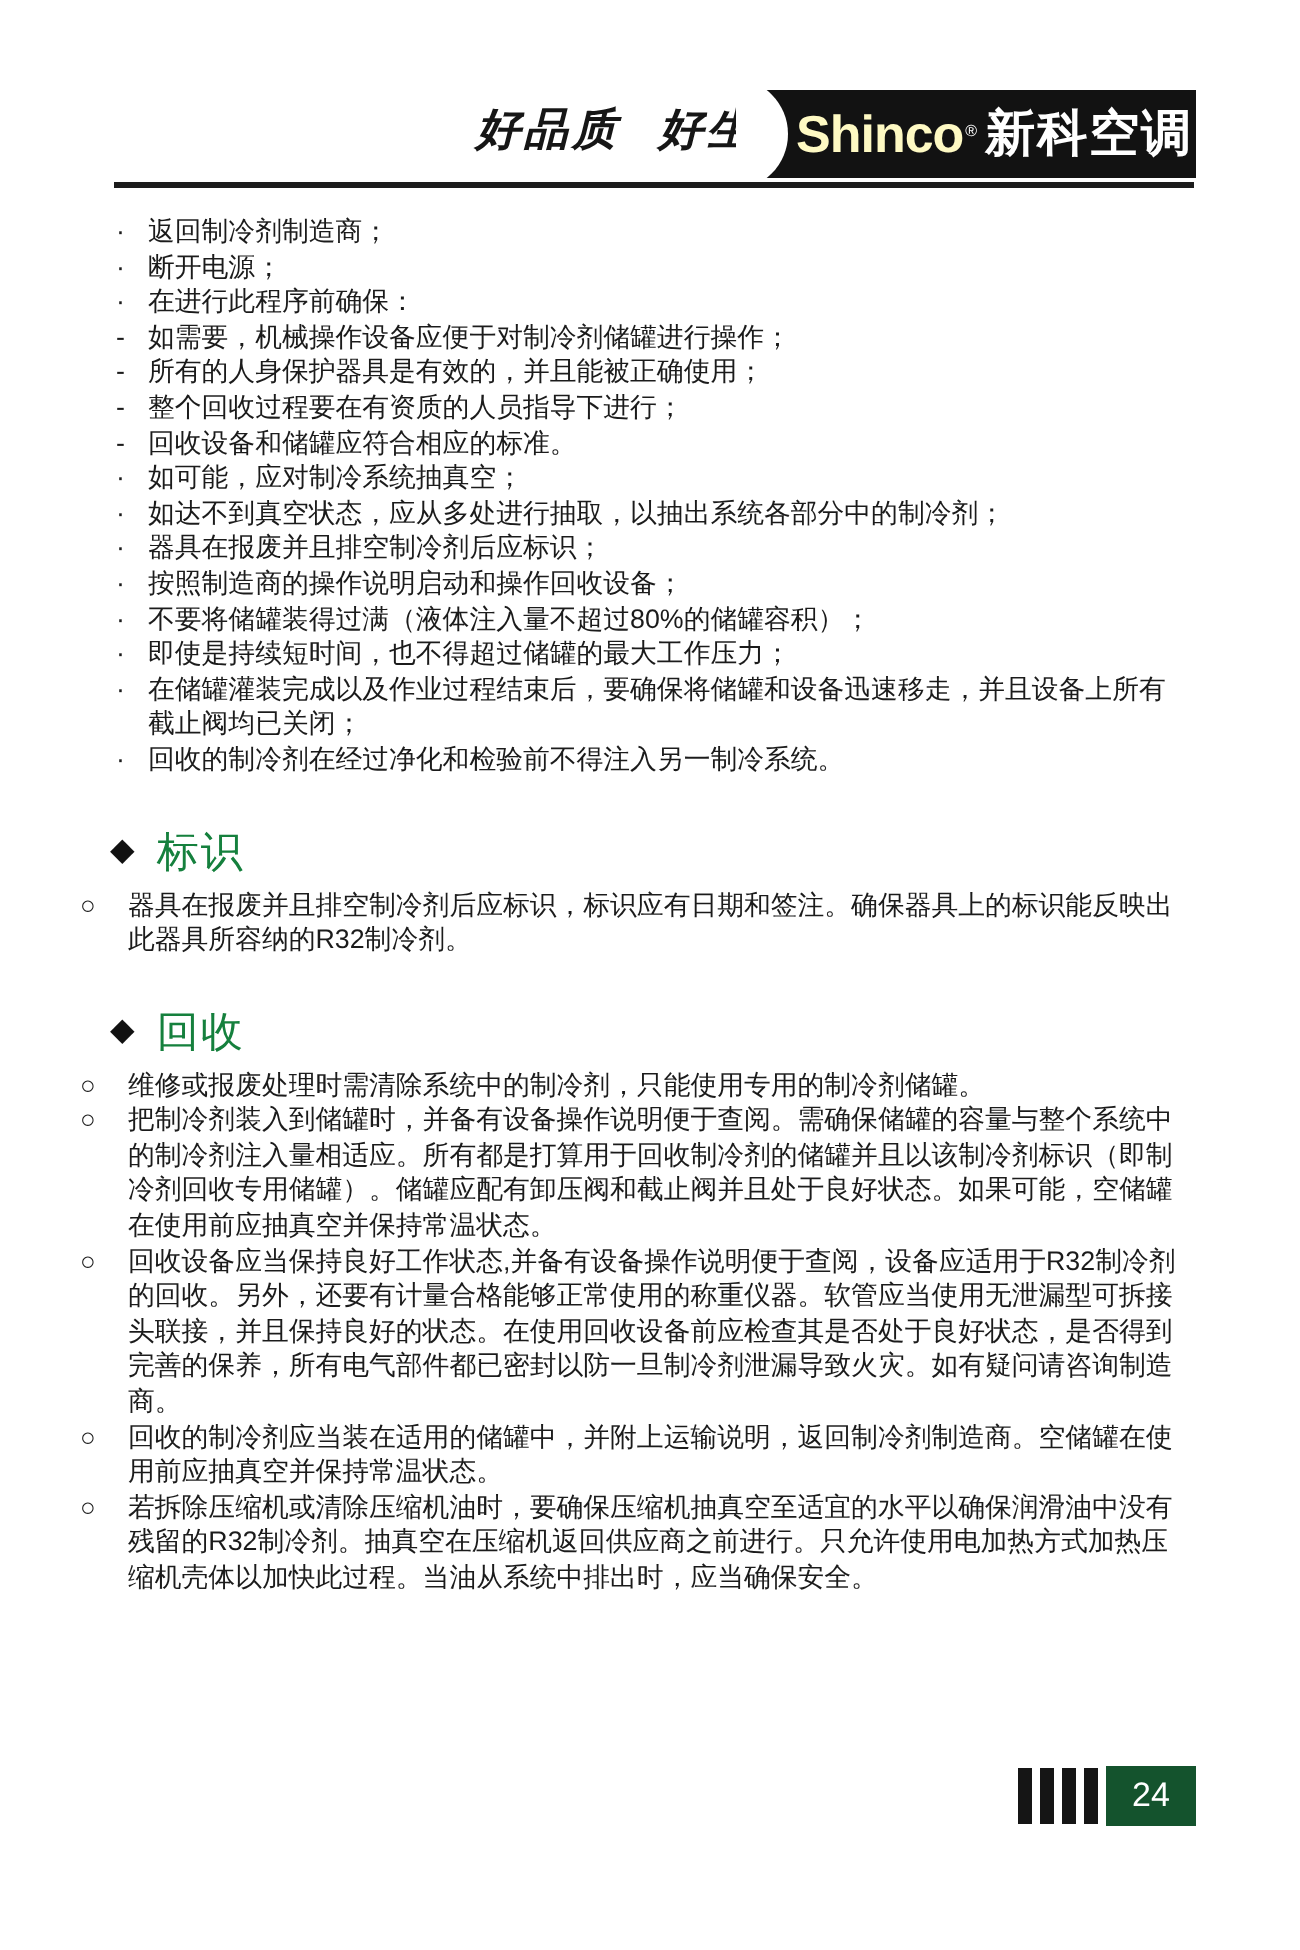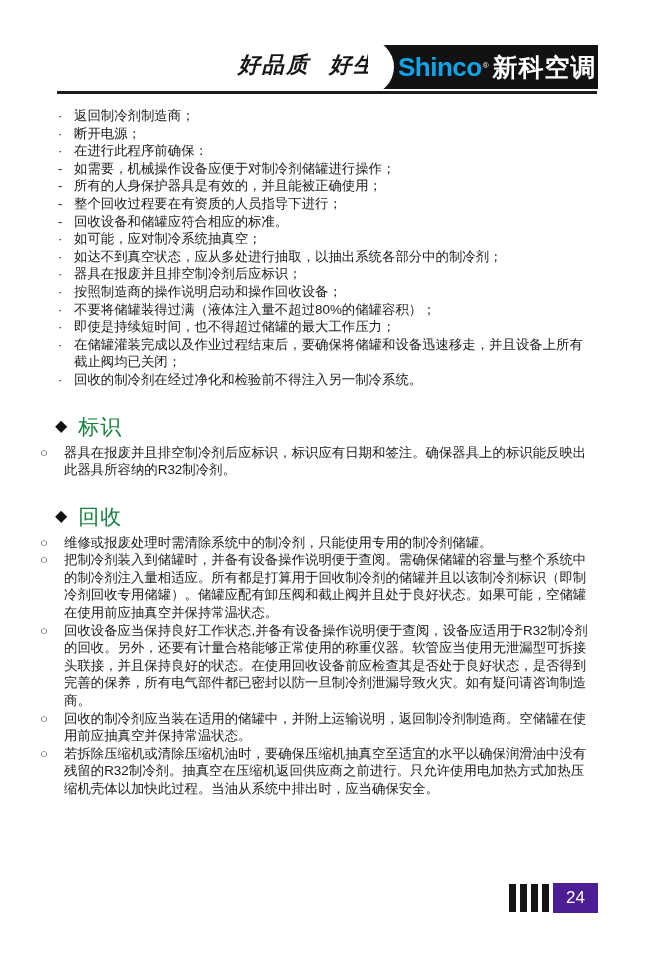--- a/index.html
+++ b/index.html
@@ -27,21 +27,21 @@
     display:flex;align-items:center;
     padding-left:30px;box-sizing:border-box;
     overflow:hidden;
   }
   .logo-notch{
     position:absolute;left:-30px;top:50%;
     width:56px;height:56px;margin-top:-28px;
     background:#ffffff;border-radius:50%;
   }
   .brand-en{
-    color:#0ea5e9;font-weight:bold;font-size:26px;
+    color:#fef9c3;font-weight:bold;font-size:26px;
     letter-spacing:-0.5px;line-height:1;
   }
   .brand-reg{
     color:#ffffff;font-size:8px;vertical-align:top;
     position:relative;top:-2px;left:1px;
   }
   .brand-cn{
     color:#ffffff;font-weight:bold;font-size:25px;
     letter-spacing:1px;line-height:1;margin-left:5px;
   }
@@ -79,21 +79,21 @@
   }
   .s-text{flex:1;max-width:528px;}
   
   .stripes{
     position:absolute;left:509px;top:884px;
     display:flex;gap:4px;height:28px;
   }
   .stripe{width:7px;height:28px;background:#151515;}
   .page-badge{
     position:absolute;left:553px;top:883px;
-    width:45px;height:30px;background:#4c1d95;
+    width:45px;height:30px;background:#14532d;
     display:flex;align-items:center;justify-content:center;
     color:#ffffff;font-size:17px;
   }
 </style>
 </head>
 <body>
 
 <div class="page">
 
   <div class="slogan">好品质  好生活</div>

